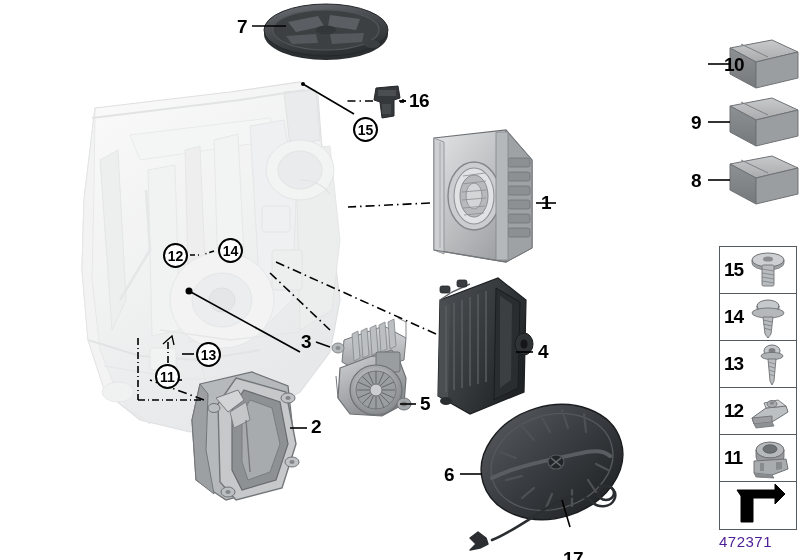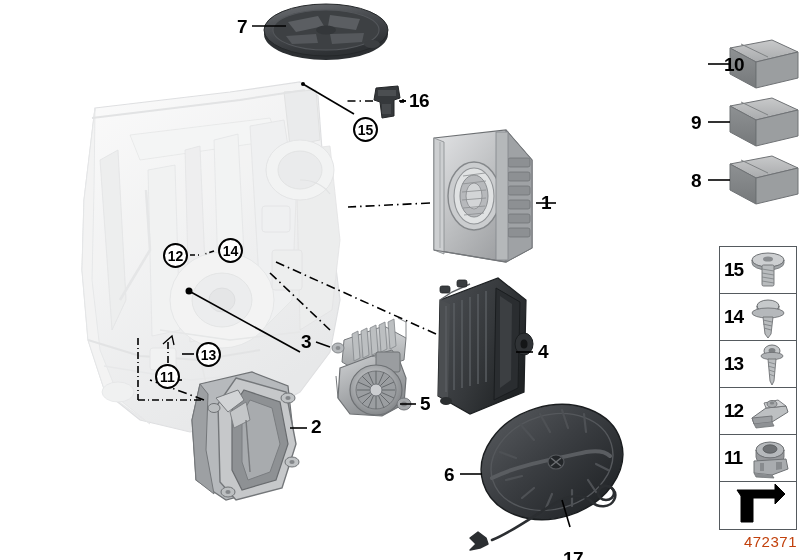--- a/index.html
+++ b/index.html
@@ -88,25 +88,25 @@
     right: 2px;
     top: 0;
     width: 52px;
     height: 47px;
   }
   #doc-id {
     position: absolute;
     left: 719px;
     top: 533px;
     width: 78px;
-    text-align: right;
+    text-align: left;
     font-family: "Liberation Sans", sans-serif;
     font-weight: normal;
     font-size: 15px;
-    color: #c2410c;
+    color: #4c1d95;
     letter-spacing: 0.5px;
   }
 </style>
 </head>
 <body>
 
 <div id="diagram">
 
   <svg class="layer" viewBox="0 0 800 560">
     <defs>

